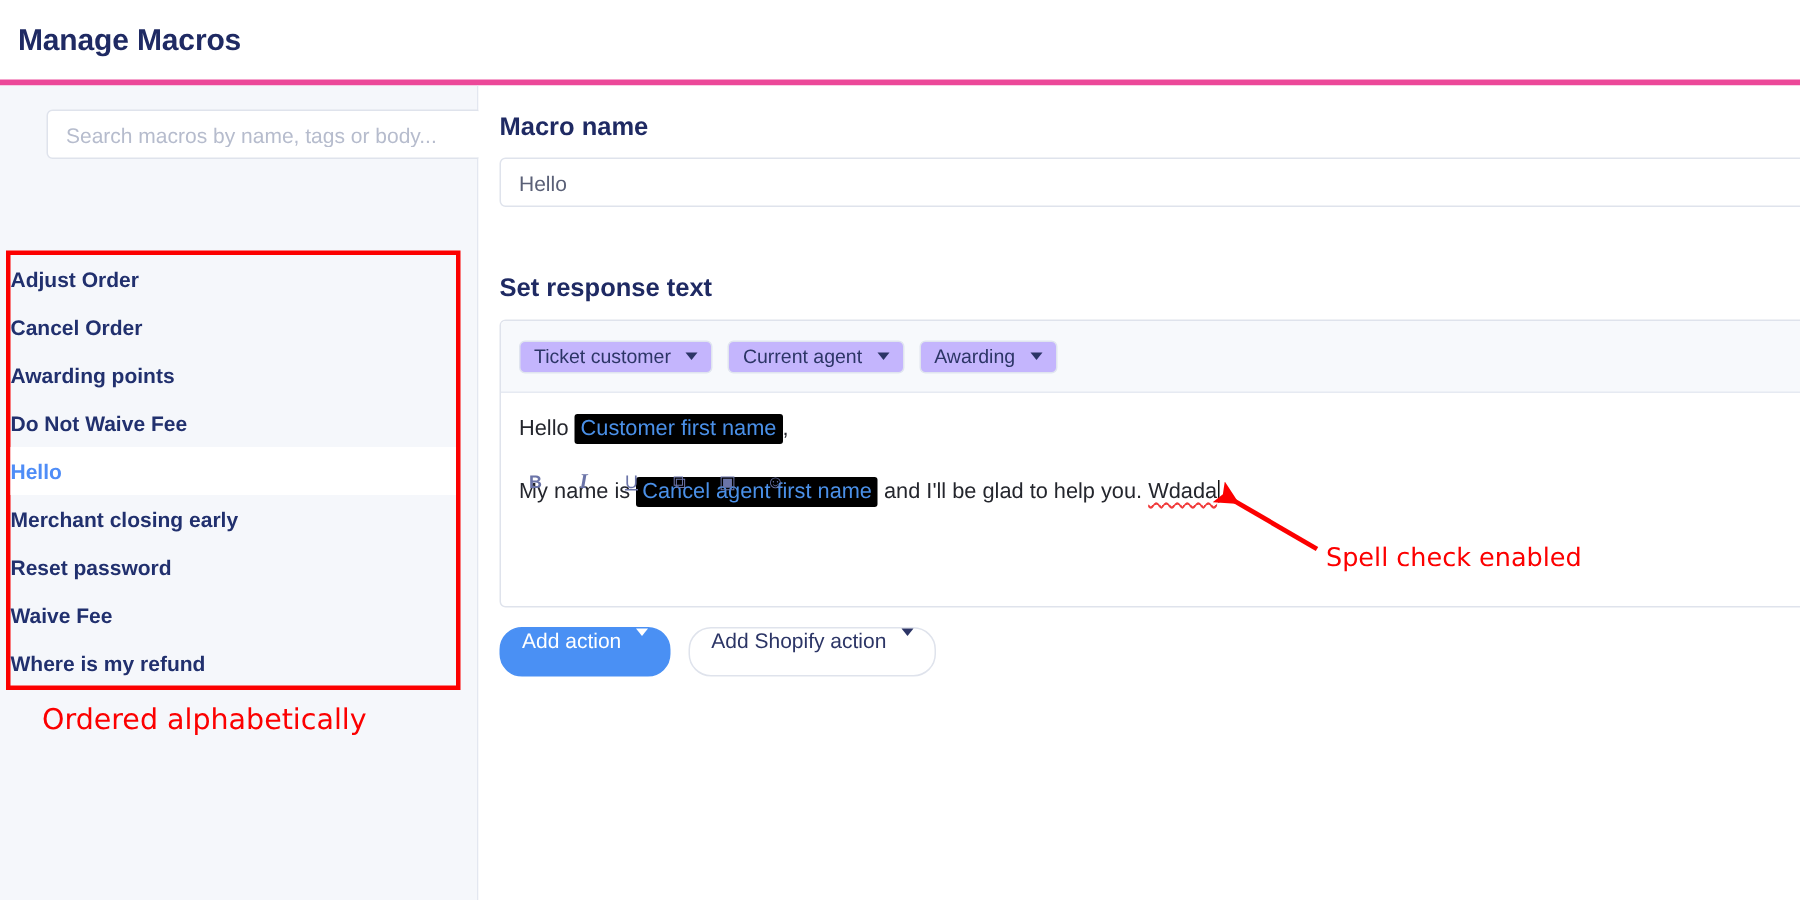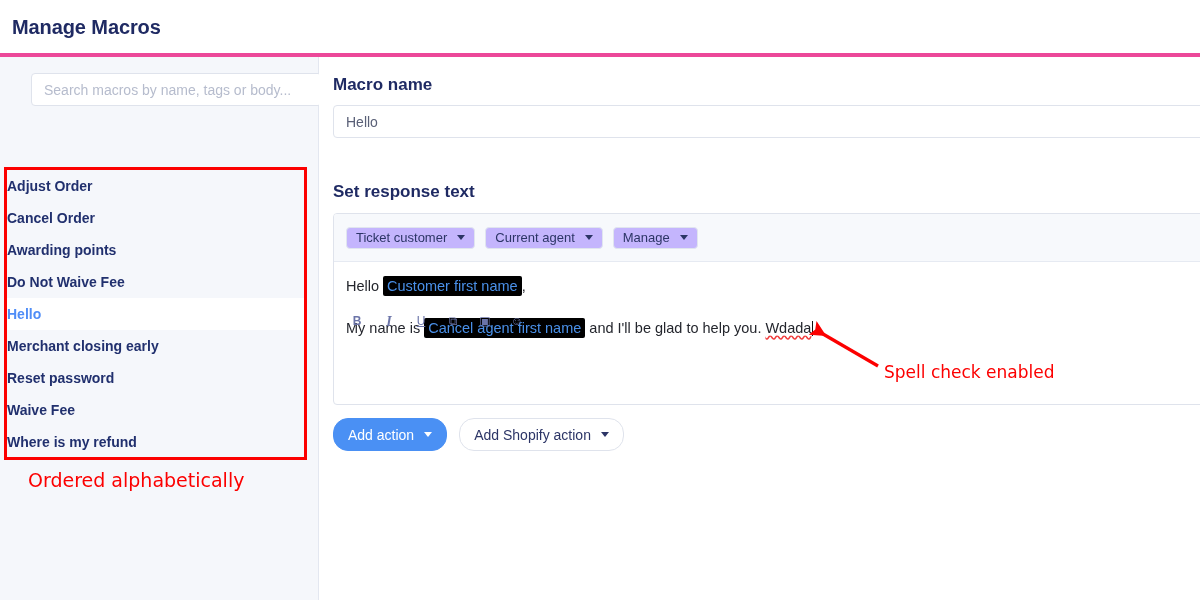--- a/index.html
+++ b/index.html
@@ -186,21 +186,21 @@
     cursor: pointer;
   }
   .fmt-icon.b { font-weight: bold; font-size: 12px; }
   .fmt-icon.i { font-style: italic; font-family: "Liberation Serif", serif; font-weight: bold; font-size: 14px; }
   .fmt-icon.u { text-decoration: underline; font-size: 12px; }
 
   
   .action-row { position: absolute; left: 14px; top: 361px; display: flex; gap: 12px; }
   .btn {
     height: 33px;
-    display: inline-flex; align-items: center; gap: 10px;
+    display: inline-flex; align-items: flex-start; gap: 10px;
     padding: 0 14px;
     border-radius: 15px;
     font-size: 14px;
     cursor: pointer;
     white-space: nowrap;
   }
   .btn-primary { background: #4a90f4; color: #ffffff; border: 1px solid #4a90f4; }
   .btn-primary .caret { border-top-color: #ffffff; }
   .btn-default { background: #ffffff; color: #2c3566; border: 1px solid #dfe3ec; }
 
@@ -258,21 +258,21 @@
       <div class="editor-toolbar-top">
         <div class="dd-btn">
           <span>Ticket customer</span>
           <span class="caret"></span>
         </div>
         <div class="dd-btn">
           <span>Current agent</span>
           <span class="caret"></span>
         </div>
         <div class="dd-btn">
-          <span>Manage</span>
+          <span>Awarding</span>
           <span class="caret"></span>
         </div>
       </div>
 
       <div class="editor-body">
         <p>
           <span>Hello</span>
           <span class="token">Customer first name</span><span>,</span>
         </p>
         <p>

